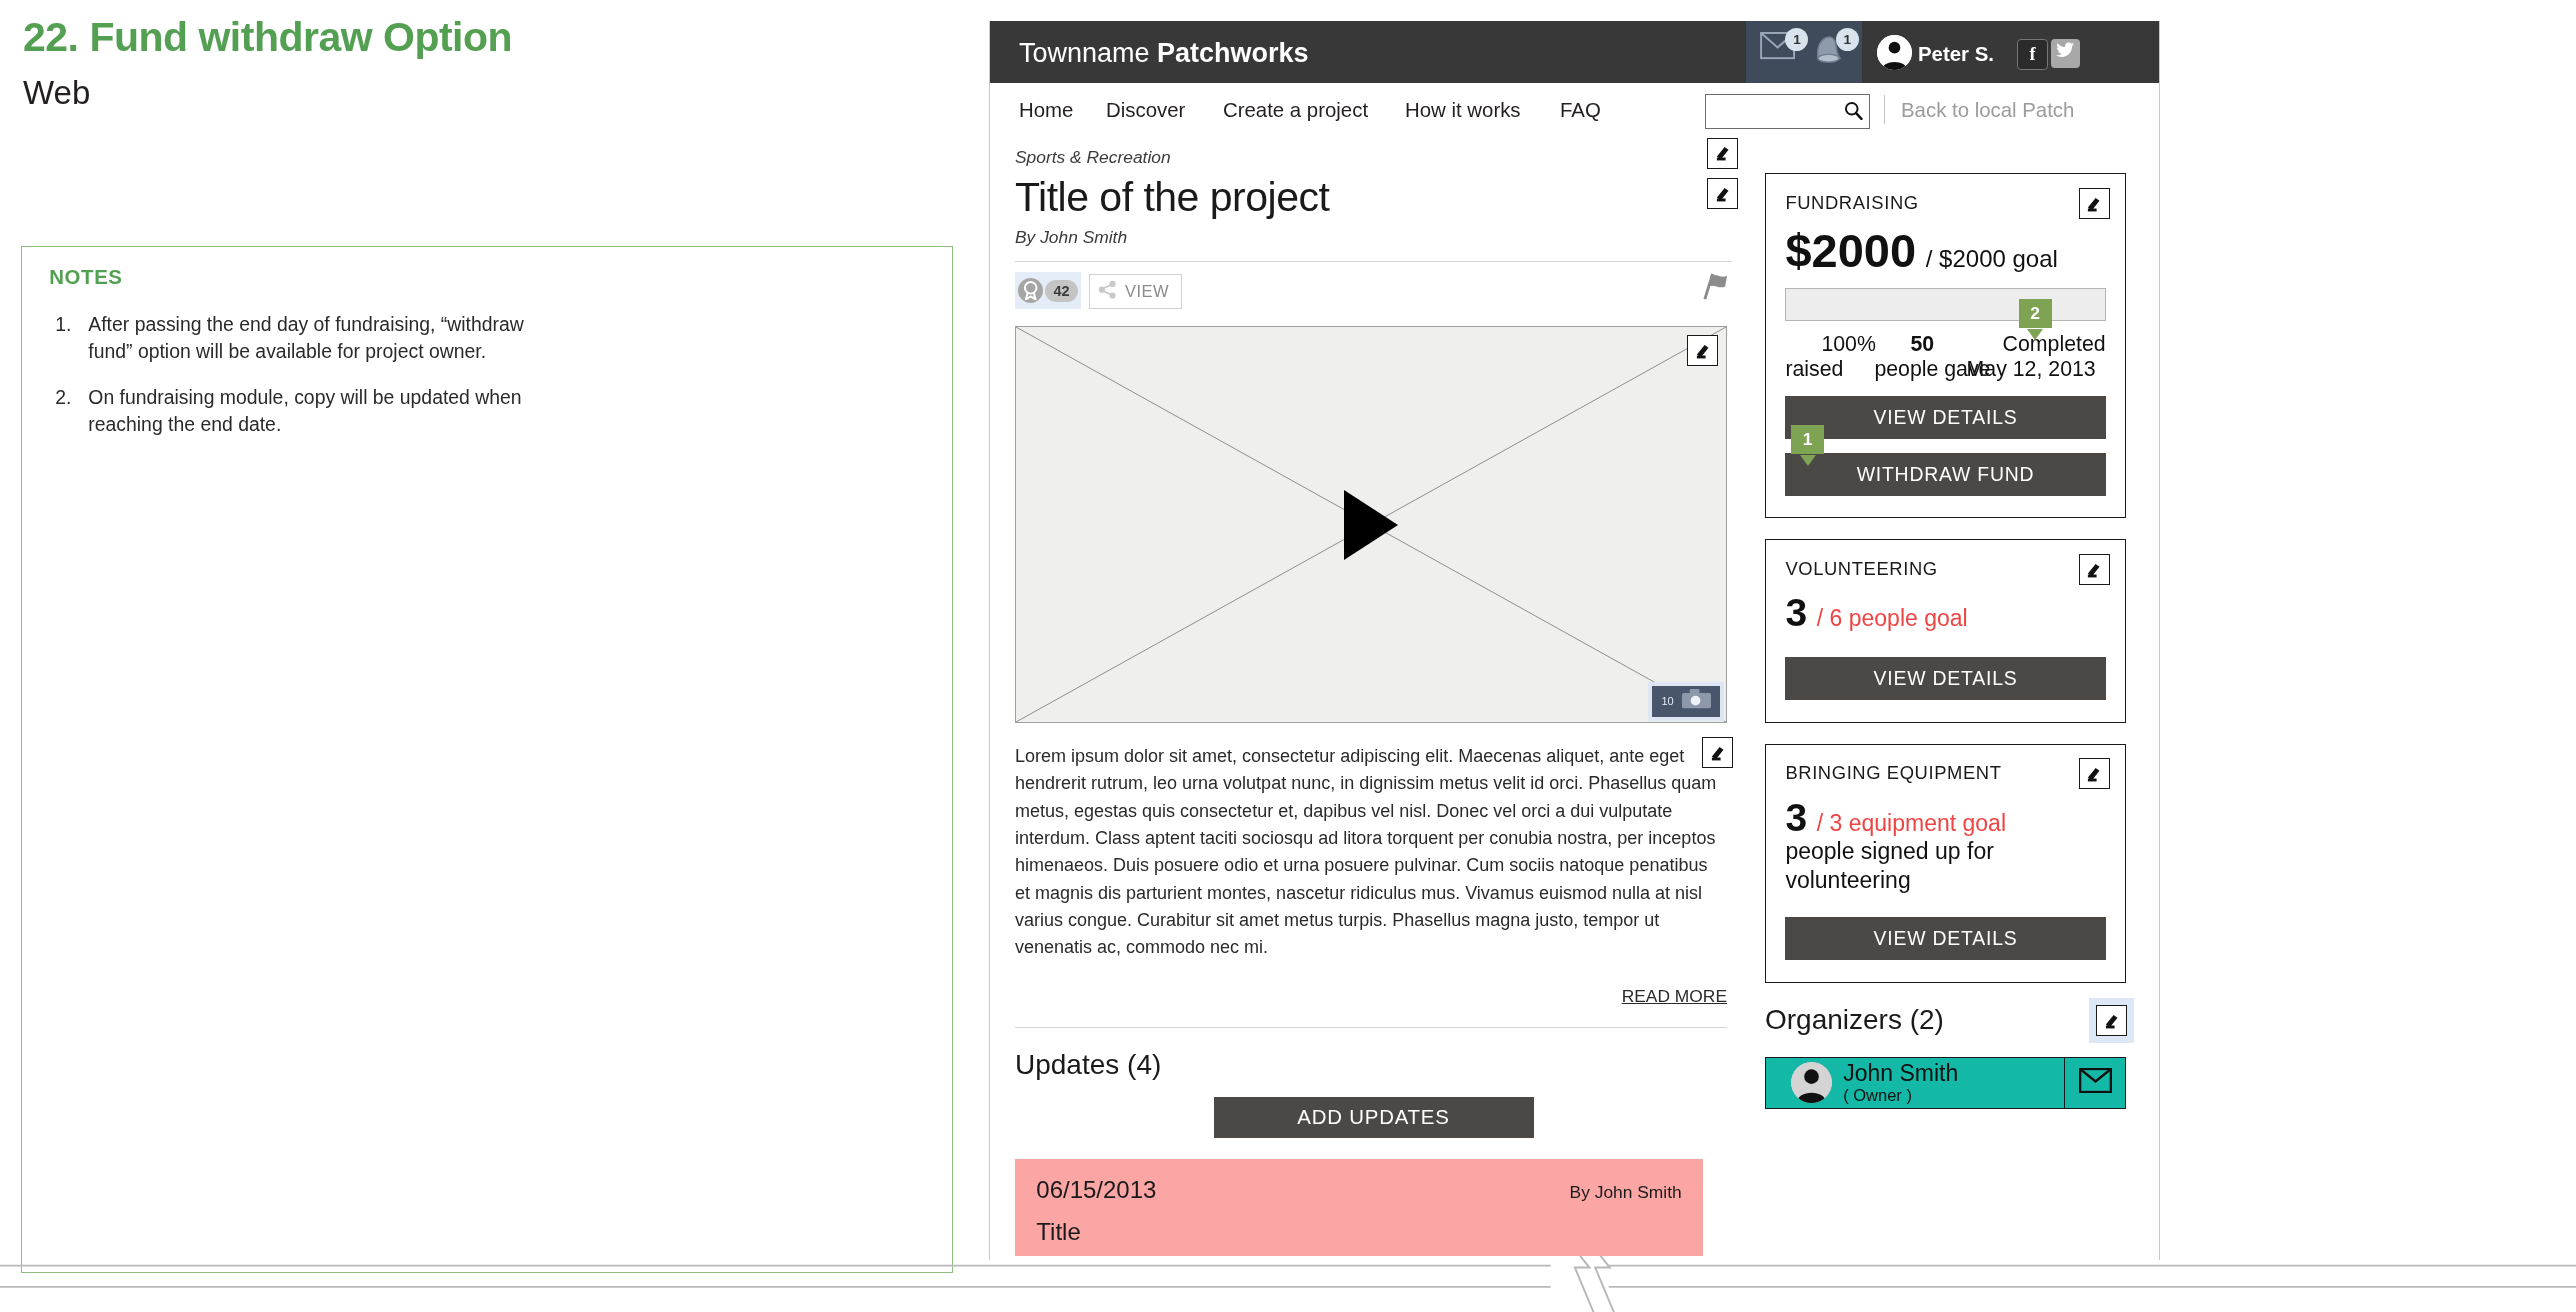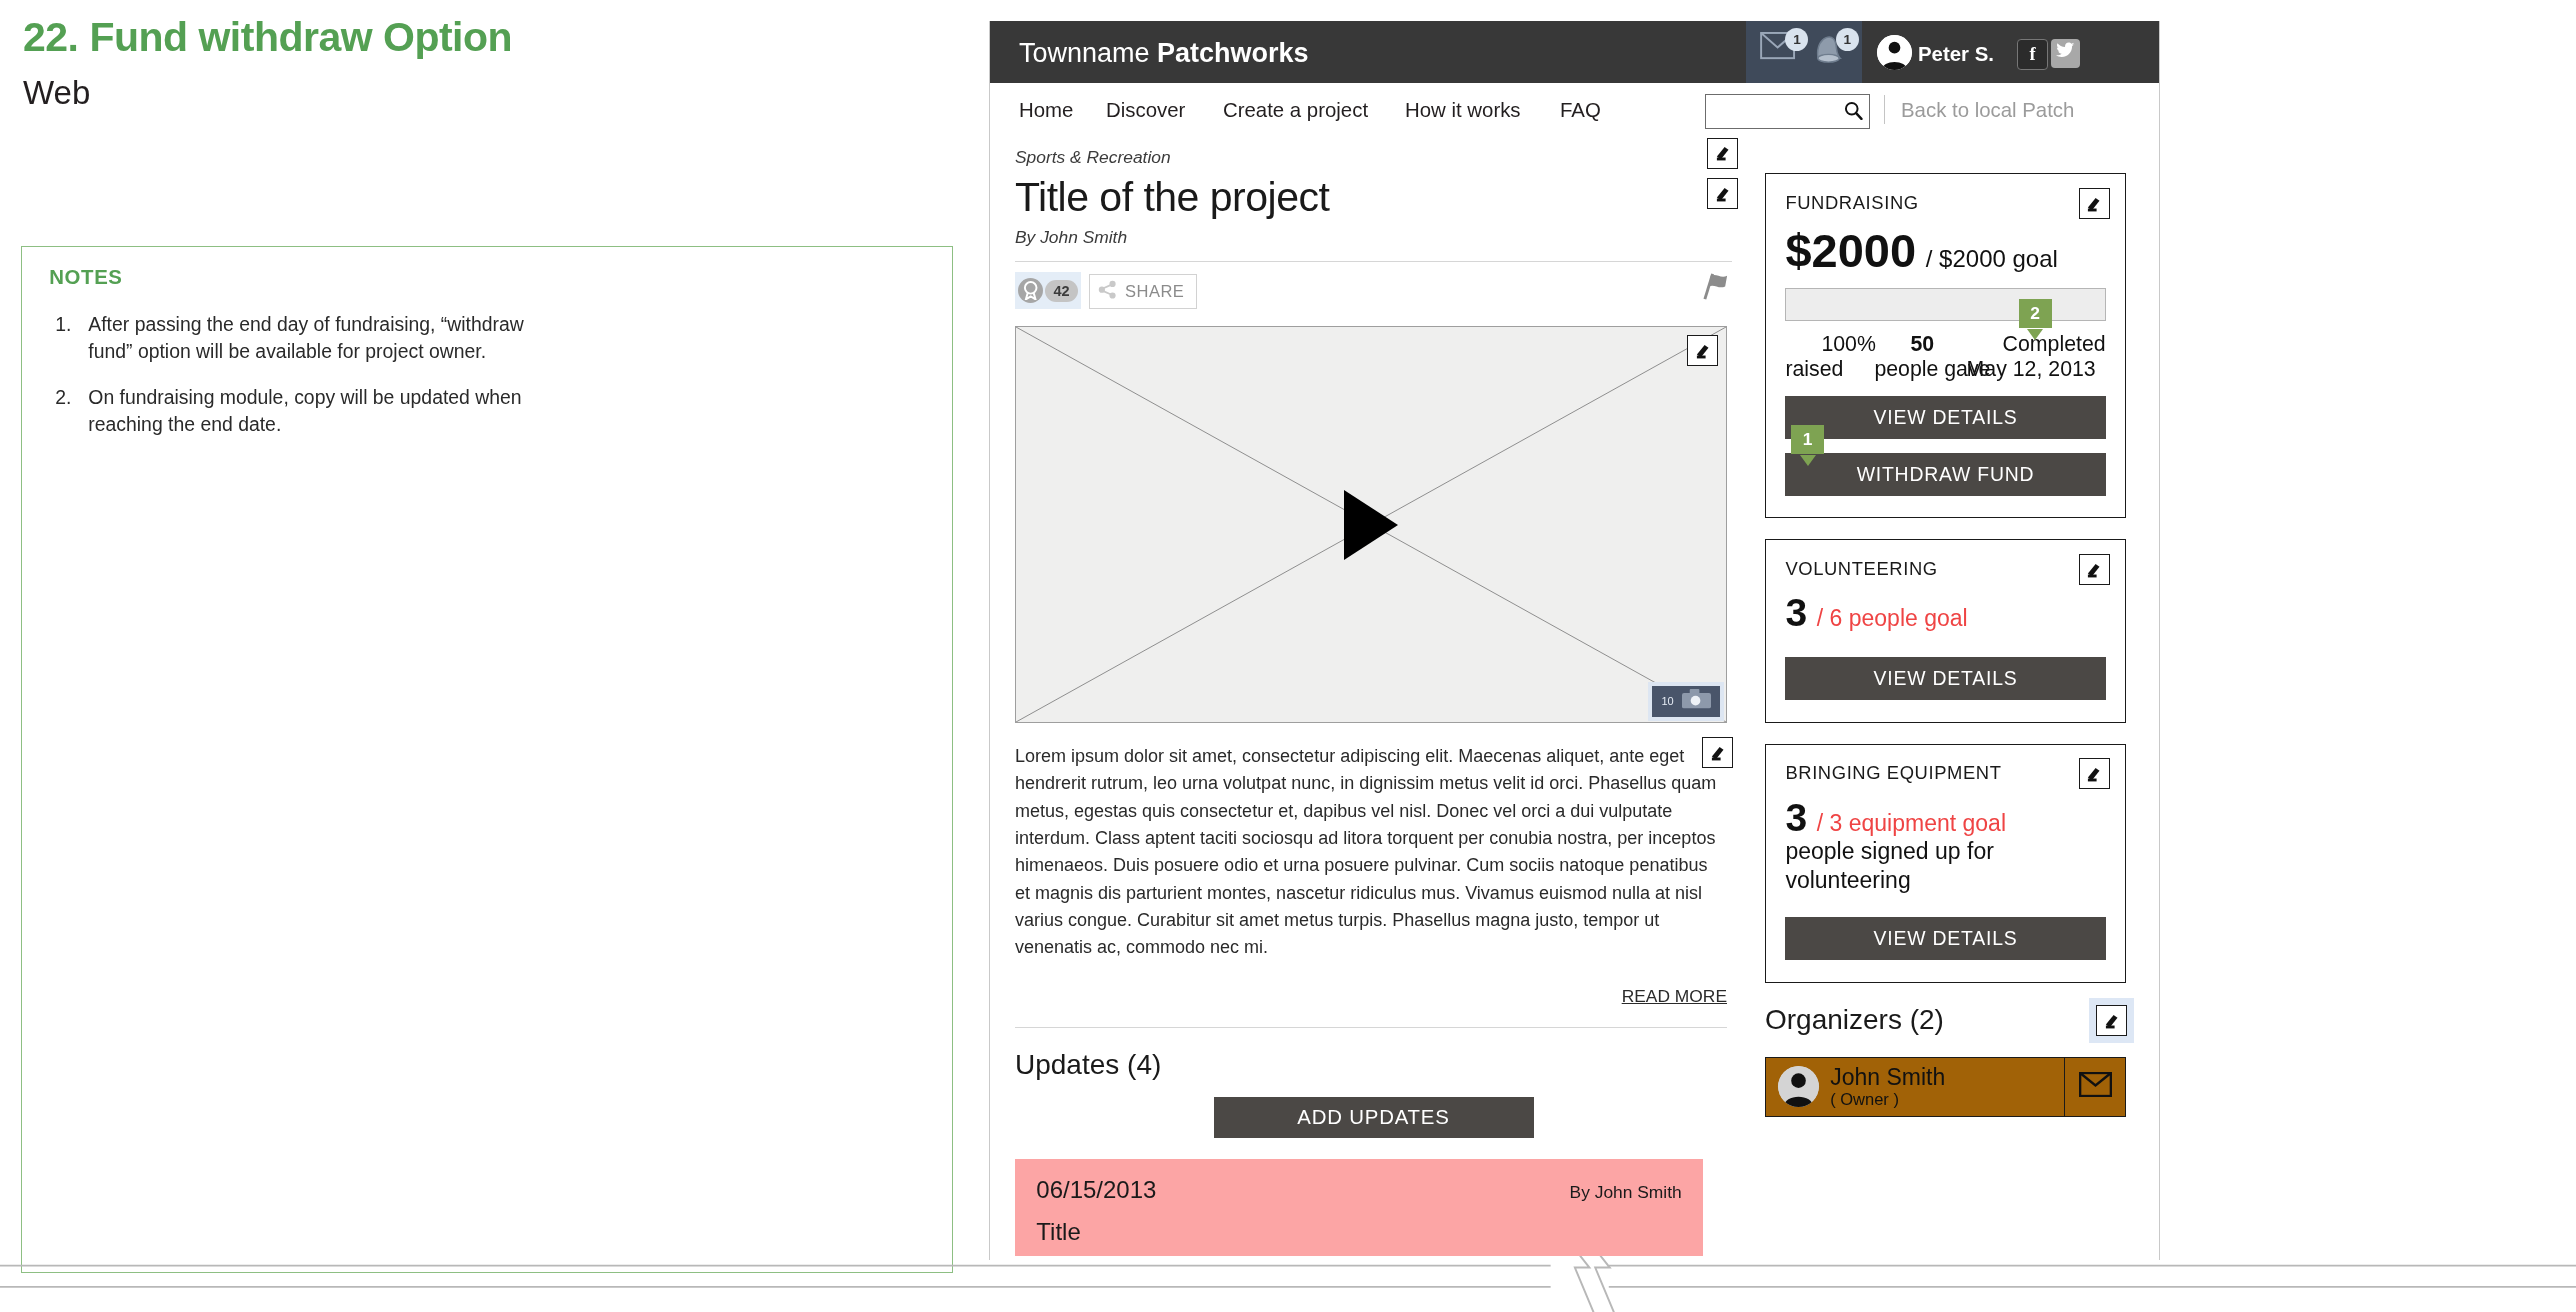--- a/index.html
+++ b/index.html
@@ -275,23 +275,23 @@
   }
   #organizers-title{
     font-size:28px;color:#1a1a1a;
   }
   #organizers-edit{
     position:absolute;right:-7.8px;top:-5.8px;
     width:45px;height:45px;background:#dde7f5;
     display:flex;align-items:center;justify-content:center;cursor:pointer;
   }
   #organizer-row{
-    margin-top:9.7px;width:100%;height:60px;
+    margin-top:9.7px;width:100%;height:52px;
     border:1.9px solid #1a1a1a;box-sizing:border-box;
-    display:flex;align-items:stretch;background:#a16207;
+    display:flex;align-items:stretch;background:#14b8a6;padding-left:13px;
   }
   #organizer-info{
     flex:1;display:flex;align-items:center;padding-left:11.6px;gap:11.6px;
   }
   #organizer-avatar{
     width:41px;height:41px;border-radius:50%;background:#d4d4d4;overflow:hidden;
     position:relative;
   }
   #organizer-name{font-size:23px;color:#111;line-height:1.05;}
   #organizer-role{font-size:16.5px;color:#111;line-height:1.1;}
@@ -432,21 +432,21 @@
       <div id="share-btn">
         <span style="margin-right:7.8px;">
           <svg width="19.4" height="19.4" viewBox="0 0 20 20">
               <circle cx="15" cy="4" r="3.2" fill="#c9c9c9"></circle>
               <circle cx="4" cy="10" r="3.2" fill="#c9c9c9"></circle>
               <circle cx="15" cy="16" r="3.2" fill="#c9c9c9"></circle>
               <line x1="5.5" y1="8.5" x2="13.5" y2="5" stroke="#c9c9c9" stroke-width="1.8"></line>
               <line x1="5.5" y1="11.5" x2="13.5" y2="15" stroke="#c9c9c9" stroke-width="1.8"></line>
             </svg>
         </span>
-        <span>SHARE</span>
+        <span>VIEW</span>
       </div>
       <div id="flag-icon">
         <svg width="33" height="29" viewBox="0 0 34 30">
             <line x1="6" y1="28" x2="14" y2="2" stroke="#8c8c8c" stroke-width="3"></line>
             <path d="M12 4 C18 1 22 7 29 4 L27 15 C20 18 16 12 10 15 Z" fill="#8c8c8c"></path>
           </svg>
       </div>
     </div>
 
     <div id="video-box">

